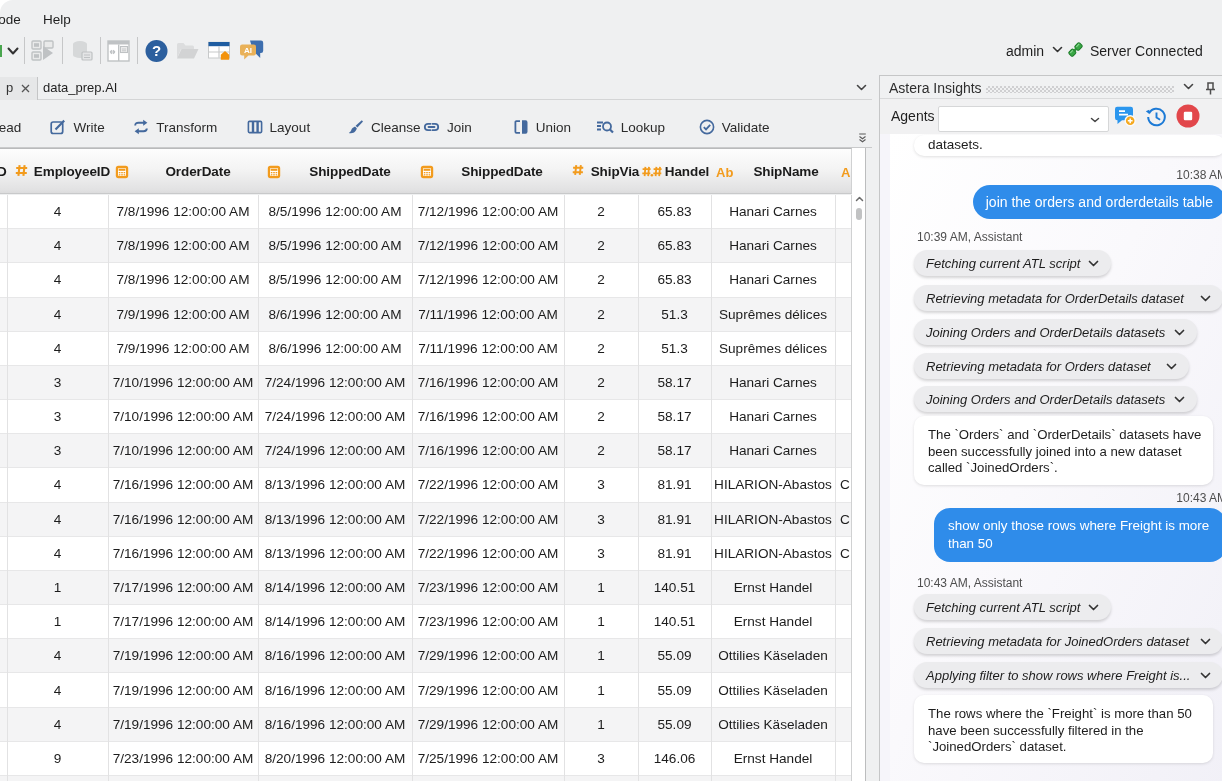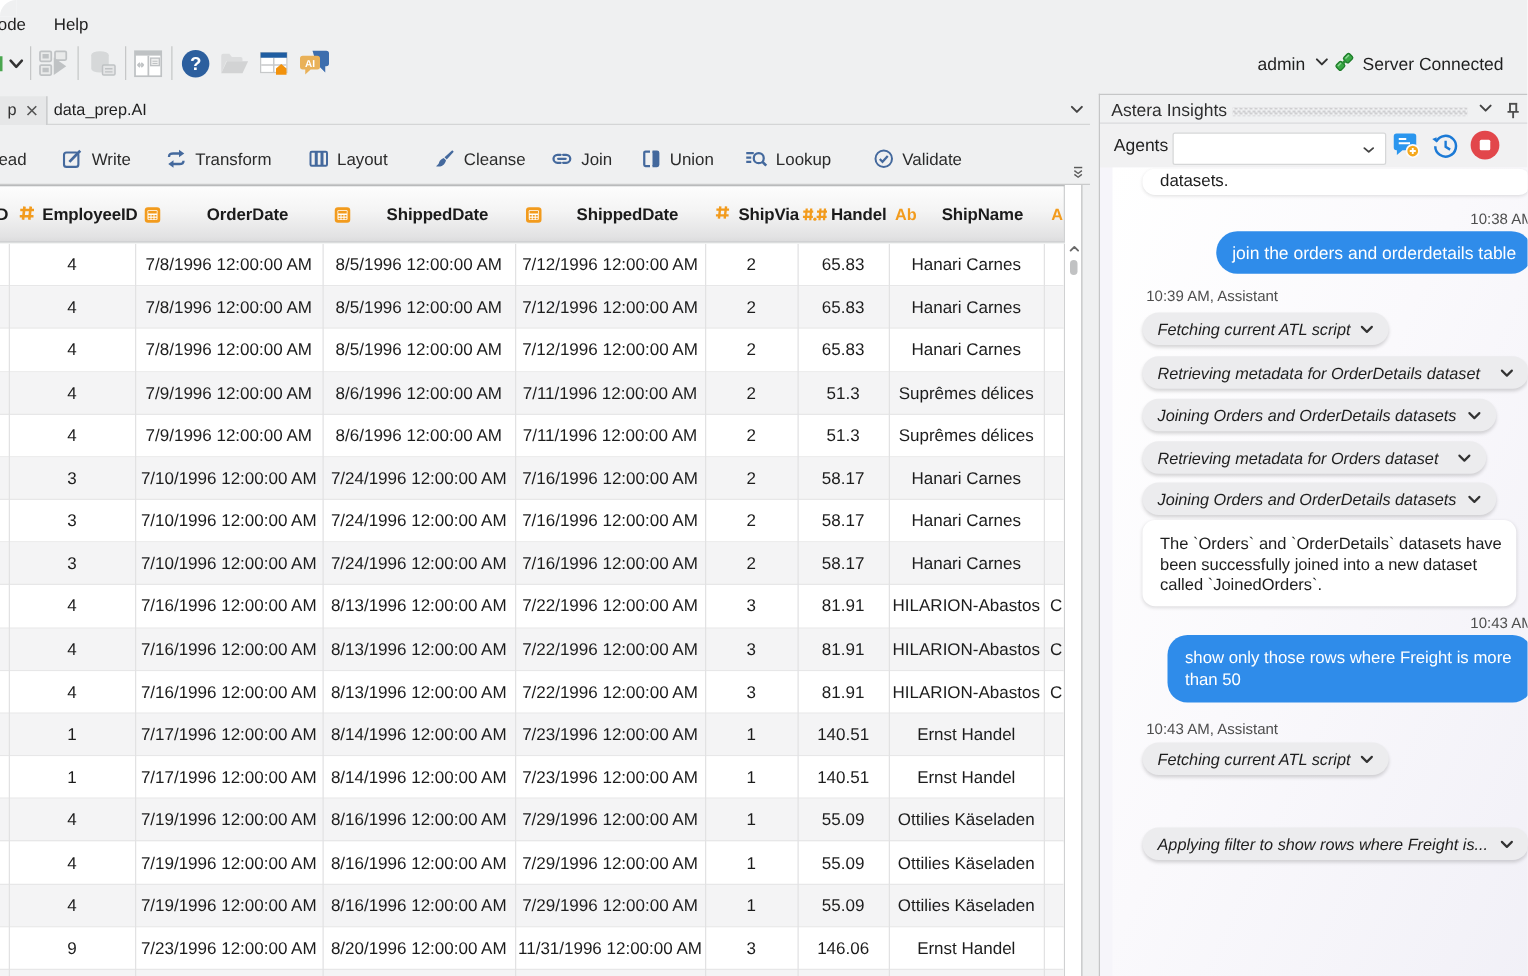--- a/index.html
+++ b/index.html
@@ -178,21 +178,21 @@
       </svg>
       <span class="rtext">Layout</span>
     </div>
 <div class="ritem" style="left:348px">
       <svg width="16" height="16" viewBox="0 0 16 16" style="">
         <path d="M13.8 1.2 L15 2.4 L9.4 8.6 L7.6 6.8 Z" fill="#44699d"></path>
         <path d="M7 7.4 L8.8 9.2 C8.8 9.2 8.2 12.6 5.4 13.8 C3.4 14.7 0.8 14 0.8 14 C0.8 14 2.6 12.8 3.1 11.6 C3.7 10.2 3.4 9.3 7 7.4 Z" fill="#44699d"></path>
       </svg>
       <span class="rtext">Cleanse</span>
     </div>
-<div class="ritem" style="left:441px">
+<div class="ritem" style="left:423px">
       <svg width="17" height="16" viewBox="0 0 17 16" style="">
         <g fill="none" stroke="#44699d" stroke-width="1.8" stroke-linecap="round">
           <path d="M7.5 4.8 H5 a3.2 3.2 0 0 0 0 6.4 h2.5"></path>
           <path d="M9.5 4.8 H12 a3.2 3.2 0 0 1 0 6.4 H9.5"></path>
           <path d="M5.5 8 h6"></path>
         </g>
       </svg>
       <span class="rtext">Join</span>
     </div>
 <div class="ritem" style="left:512.8px">
@@ -452,21 +452,21 @@
       <div class="c" style="left:258px;width:154px">8/16/1996 12:00:00 AM</div>
       <div class="c" style="left:412px;width:152px">7/29/1996 12:00:00 AM</div>
       <div class="c" style="left:564px;width:74px">1</div>
       <div class="c" style="left:638px;width:73px">55.09</div>
       <div class="c" style="left:711px;width:124px">Ottilies Käseladen</div>
     </div>
 <div class="row" style="top:546.9px;background:#ffffff">
       <div class="c" style="left:7px;width:101px">9</div>
       <div class="c" style="left:108px;width:150px">7/23/1996 12:00:00 AM</div>
       <div class="c" style="left:258px;width:154px">8/20/1996 12:00:00 AM</div>
-      <div class="c" style="left:412px;width:152px">11/31/1996 12:00:00 AM</div>
+      <div class="c" style="left:412px;width:152px">7/25/1996 12:00:00 AM</div>
       <div class="c" style="left:564px;width:74px">3</div>
       <div class="c" style="left:638px;width:73px">146.06</div>
       <div class="c" style="left:711px;width:124px">Ernst Handel</div>
     </div>
 <div class="row" style="top:581.1px;background:#f4f4f5"></div>
 <div class="vline" style="left:7px"></div>
 <div class="vline" style="left:108px"></div>
 <div class="vline" style="left:258px"></div>
 <div class="vline" style="left:412px"></div>
 <div class="vline" style="left:564px"></div>
@@ -572,24 +572,31 @@
 <div class="wbub" style="top:282px;width:299px;left:24px;height:69px;padding:11px 14px;font-size:13.2px;white-space:nowrap">The `Orders` and `OrderDetails` datasets have<br>been successfully joined into a new dataset<br>called `JoinedOrders`.</div>
 <div class="tstamp" style="top:357px">10:43 AM</div>
 <div class="bbub" style="top:374px;right:6px;width:292px;border-radius:16px;padding:9px 14px;line-height:18px;height:54px;font-size:13.4px;white-space:nowrap">show only those rows where Freight is more<br>than 50</div>
 <div class="alabel" style="top:442px">10:43 AM, Assistant</div>
 <div class="pill" style="top:460px;width:197px">
         <span>Fetching current ATL script</span>
         <svg width="11" height="7" viewBox="0 0 11 7" style="">
           <path d="M1.5 1.5 L5.5 5.5 L9.5 1.5" fill="none" stroke="#333" stroke-width="1.7" stroke-linecap="round" stroke-linejoin="round"></path>
         </svg>
       </div>
+<div class="pill" style="top:494px;width:309px">
+        <span>Retrieving metadata for JoinedOrders dataset</span>
+        <svg width="11" height="7" viewBox="0 0 11 7" style="">
+          <path d="M1.5 1.5 L5.5 5.5 L9.5 1.5" fill="none" stroke="#333" stroke-width="1.7" stroke-linecap="round" stroke-linejoin="round"></path>
+        </svg>
+      </div>
 <div class="pill" style="top:528px;width:309px">
         <span>Applying filter to show rows where Freight is...</span>
         <svg width="11" height="7" viewBox="0 0 11 7" style="">
           <path d="M1.5 1.5 L5.5 5.5 L9.5 1.5" fill="none" stroke="#333" stroke-width="1.7" stroke-linecap="round" stroke-linejoin="round"></path>
         </svg>
       </div>
+<div class="wbub" style="top:561px;width:299px;left:24px;height:68px;padding:11px 14px;font-size:13.2px;white-space:nowrap">The rows where the `Freight` is more than 50<br>have been successfully filtered in the<br>`JoinedOrders` dataset.</div>
   </div>
 </div>
 
 <div class="abs" style="left:0;top:0;width:13px;height:13px;background:#fff;overflow:hidden">
     <div class="abs" style="left:0;top:0;width:26px;height:26px;border-radius:50%;background:#eff0f1"></div>
   </div>
 
 </body></html>

